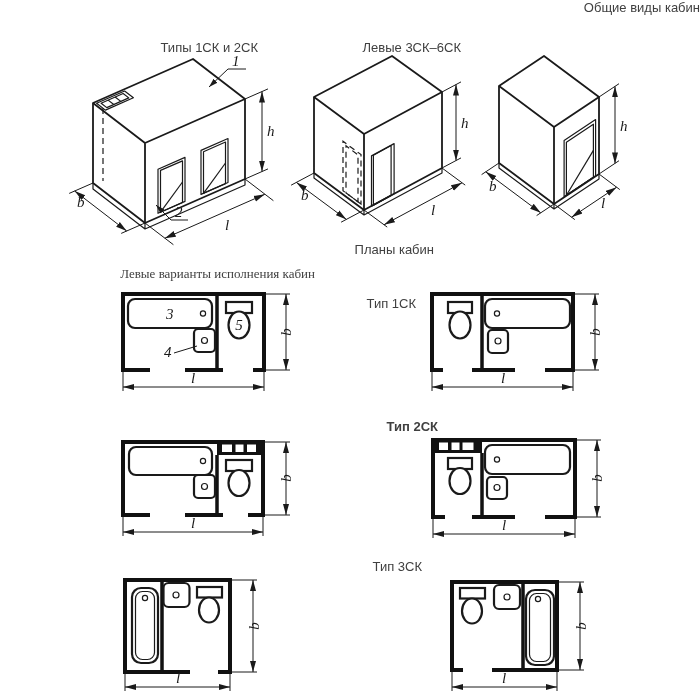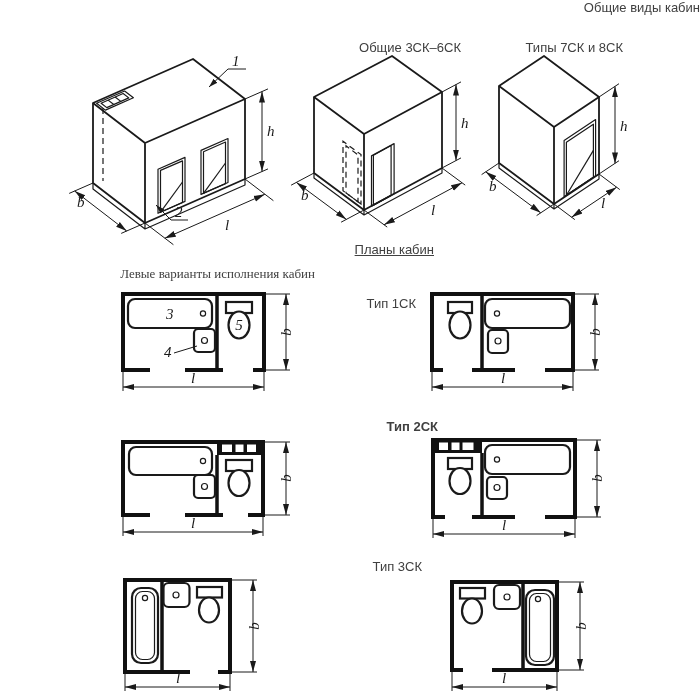--- a/index.html
+++ b/index.html
@@ -33,23 +33,23 @@
       <marker id="arr" viewBox="0 0 12 8" refX="11" refY="4" markerWidth="12" markerHeight="8" orient="auto-start-reverse" markerUnits="userSpaceOnUse">
         <path d="M11,4 L0,1 L0,7 Z" fill="#1a1a1a"></path>
       </marker>
       <marker id="arrSm" viewBox="0 0 10 8" refX="9" refY="4" markerWidth="10" markerHeight="8" orient="auto-start-reverse" markerUnits="userSpaceOnUse">
         <path d="M9,4 L0,1.2 L0,6.8 Z" fill="#1a1a1a"></path>
       </marker>
     </defs>
   </svg>
 
   <div class="cap" style="left:0;right:0;top:4;">Общие виды кабин</div>
-  <div class="cap" style="left:301px;width:160px;top:40px;">Общие 3СК–6СК</div>
-  <div class="cap" style="left:463px;width:160px;top:40px;">Типы 7СК и 8СК</div>
-  <div class="cap" style="left:274px;width:160px;top:242px;text-decoration:underline;">Планы кабин</div>
+  <div class="cap" style="left:98px;width:160px;top:40px;">Типы 1СК и 2СК</div>
+  <div class="cap" style="left:301px;width:160px;top:40px;">Левые 3СК–6СК</div>
+  <div class="cap" style="left:274px;width:160px;top:242px;">Планы кабин</div>
   <div class="cap" style="left:75px;width:240px;top:266px;font-family:Liberation Serif, serif;">Левые варианты исполнения кабин</div>
   <div class="cap" style="left:296px;width:120px;top:296px;">Тип 1СК</div>
   <div class="cap" style="left:318px;width:120px;top:419px;font-weight:bold;">Тип 2СК</div>
   <div class="cap" style="left:302px;width:120px;top:559px;">Тип 3СК</div>
 
   <svg style="left:58px;top:50px;" width="230" height="200">
     <g>
       <path class="edge" d="M35,53 L135,9 L187,49 L187,129 L87,173 L35,133 Z"></path>
       <path class="edge" d="M35,53 L87,93 L187,49 M87,93 L87,173"></path>
       <path class="thin" d="M35,133 L35,139 L87,179 L187,135 L187,129 M87,173 L87,179"></path>

